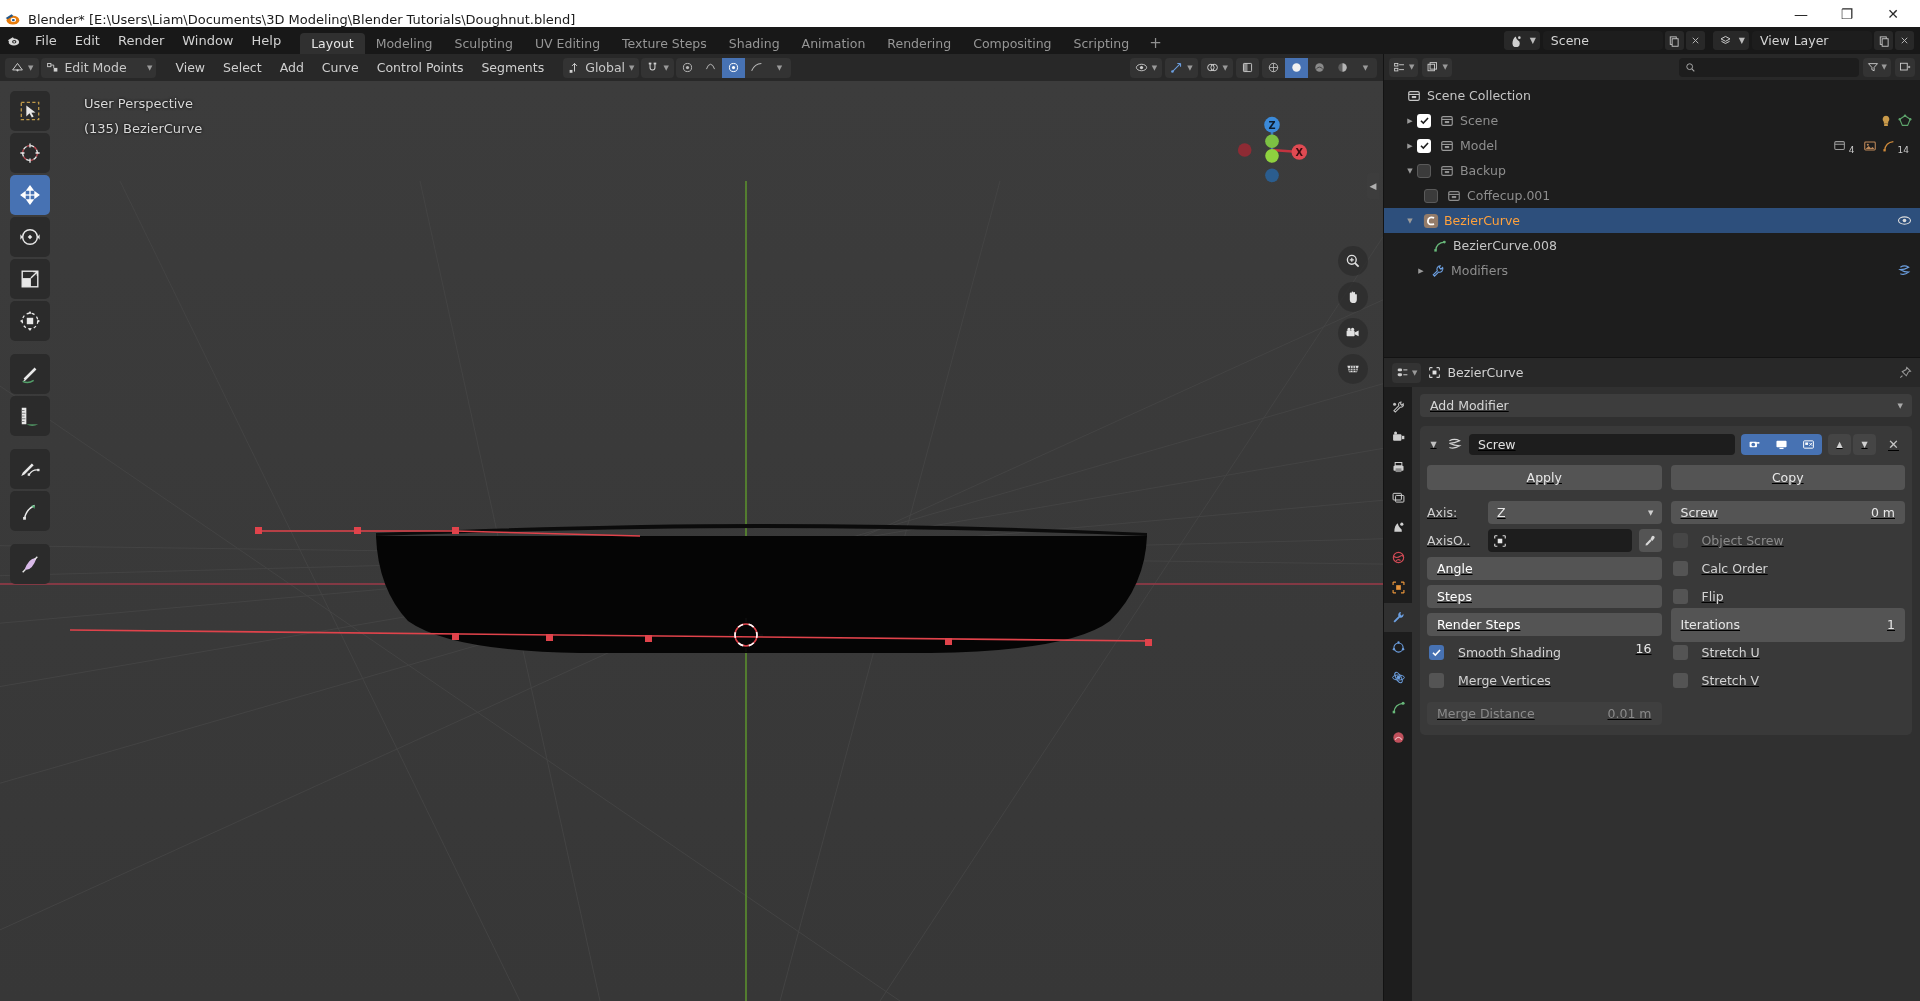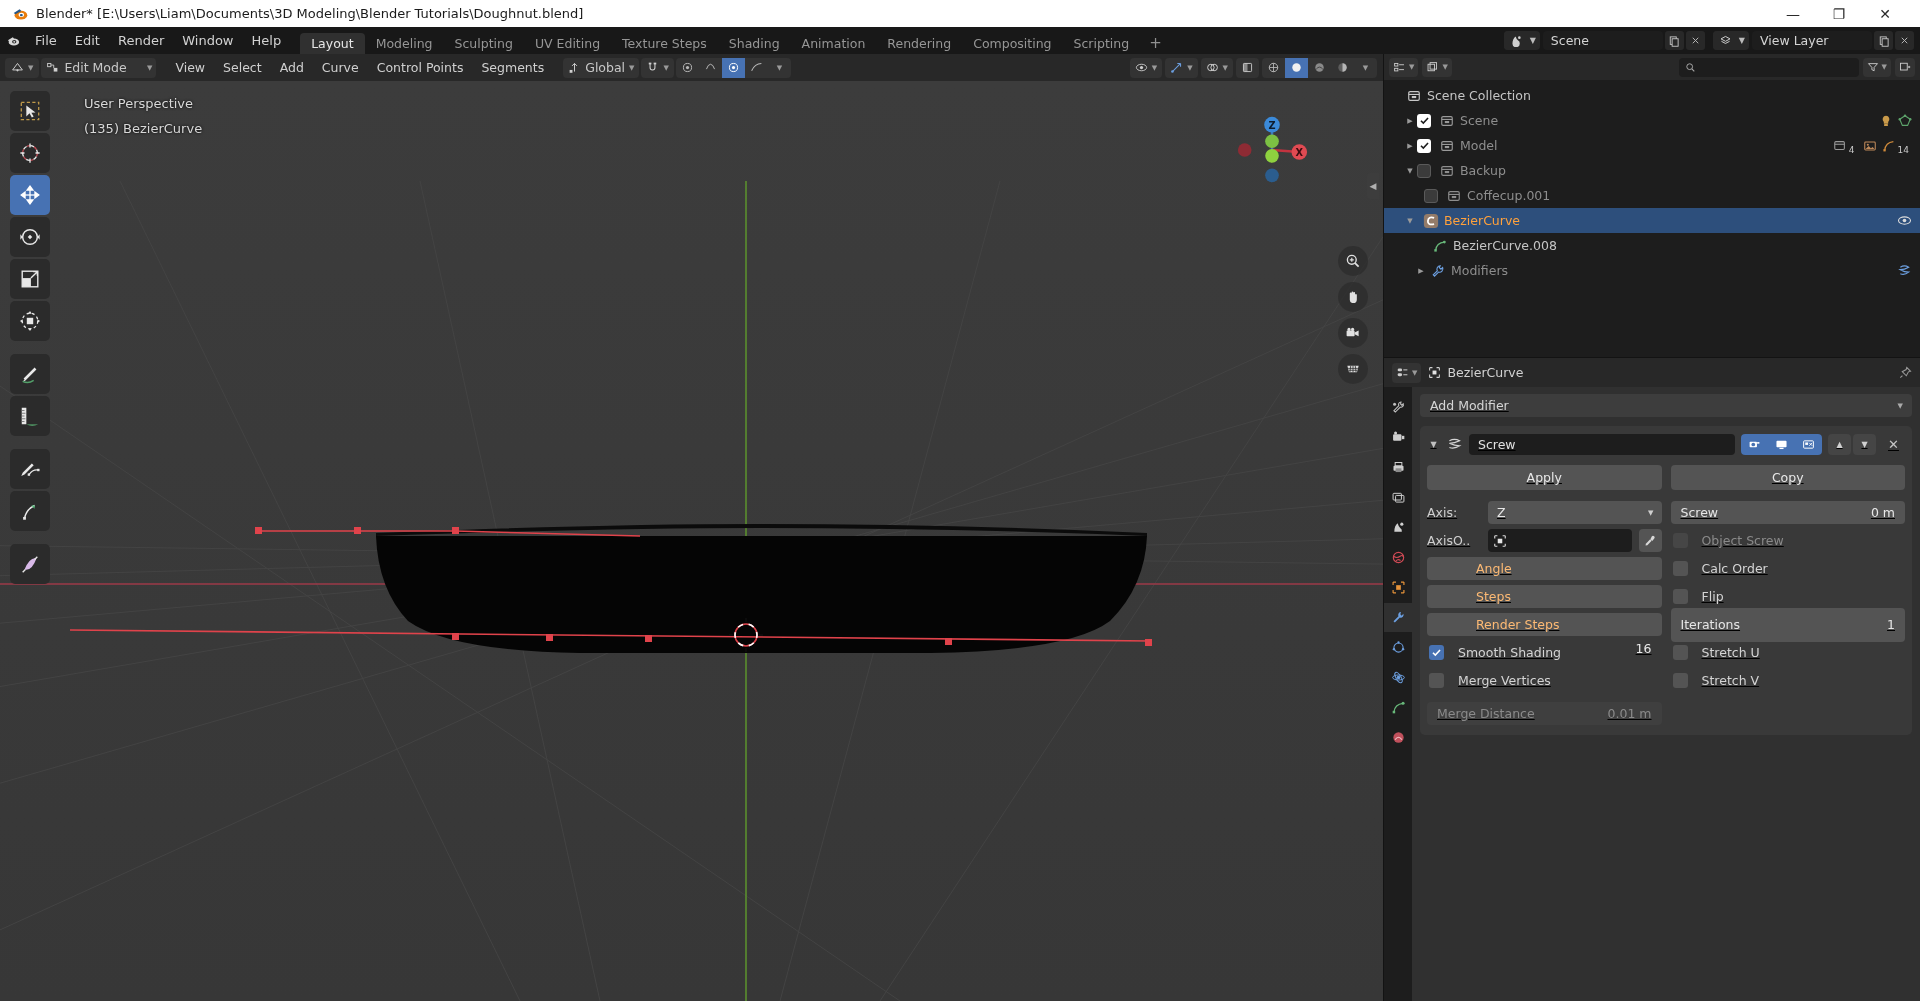--- a/index.html
+++ b/index.html
@@ -1,22 +1,22 @@
 <!DOCTYPE html>
 <html><head>
 <meta charset="utf-8">
 <style>
   * { box-sizing: border-box; margin:0; padding:0; }
   html,body { width:1920px; height:1001px; overflow:hidden;
     font-family:"DejaVu Sans","Liberation Sans",sans-serif; background:#1d1d1d; }
   body { -webkit-font-smoothing:antialiased; }
 
   
-  .titlebar { height:27px; background:#ffffff; display:flex; align-items:center;
-    padding:0 12px; color:#1b1b1b; font-size:13px; }
+  .titlebar { height:27px; background:#ffffff; display:flex; align-items:flex-end;
+    padding:0 4px; color:#1b1b1b; font-size:13px; }
   .titlebar .blender-logo { width:17px; height:17px; margin-right:7px; flex:none; }
   .titlebar .wtitle { flex:1; white-space:nowrap; overflow:hidden; }
   .win-btns { display:flex; align-items:center; }
   .win-btn { width:46px; height:27px; display:flex; align-items:center; justify-content:center;
     color:#2a2a2a; font-size:14px; }
 
   
   .topbar { height:27px; background:#181818; display:flex; align-items:center;
     font-size:12.5px; color:#c3c3c3; position:relative; }
   .tb-logo { width:26px; display:flex; align-items:center; justify-content:center; }
@@ -152,21 +152,21 @@
     align-items:center; padding:0 9px; font-size:12.5px; color:#e6e6e6; position:relative; }
   .fdrop .ac { position:absolute; right:8px; font-size:7px; color:#cfcfcf; }
   .ffield { flex:1; height:23px; background:#545454; border-radius:4px; display:flex;
     align-items:center; justify-content:space-between; padding:0 10px;
     font-size:12.5px; color:#e6e6e6; }
   .ffield .fv { color:#e9e9e9; }
   .ffield.disabled { background:#3f3f3f; color:#8a8a8a; }
   .ffield.disabled .fv { color:#8a8a8a; }
   .slider { flex:1; height:23px; background:#545454; border-radius:4px; display:flex;
     align-items:center; justify-content:space-between; padding:0 10px; font-size:12.5px; }
-  .slider .sl { color:#fdba74;margin-left:39px; }
+  .slider .sl { color:#ffffff; }
   .slider .sv { color:#e9e9e9;margin-top:47px; }
   .eyedrop { width:23px; height:23px; background:#545454; border-radius:4px; display:flex;
     align-items:center; justify-content:center; flex:none; }
   .objfield { flex:1; height:23px; background:#1d1d1d; border-radius:4px; display:flex;
     align-items:center; padding:0 4px; gap:5px; }
   .objfield .obox { width:16px; height:16px; display:flex; align-items:center;
     justify-content:center; }
   .cbrow { display:flex; align-items:center; height:23px; gap:14px; padding-left:2px; }
   .cb { width:15px; height:15px; border-radius:3px; background:#545454; flex:none;
     display:flex; align-items:center; justify-content:center; }

